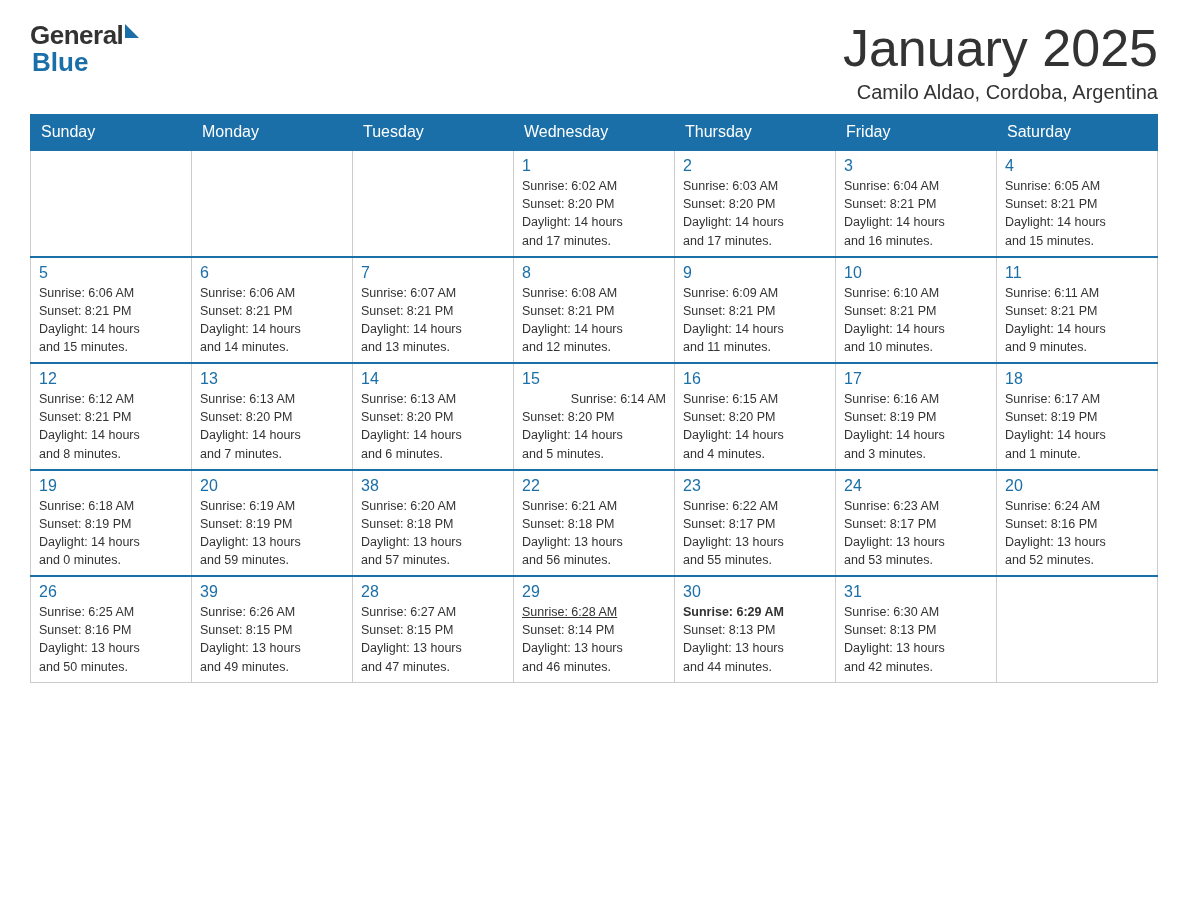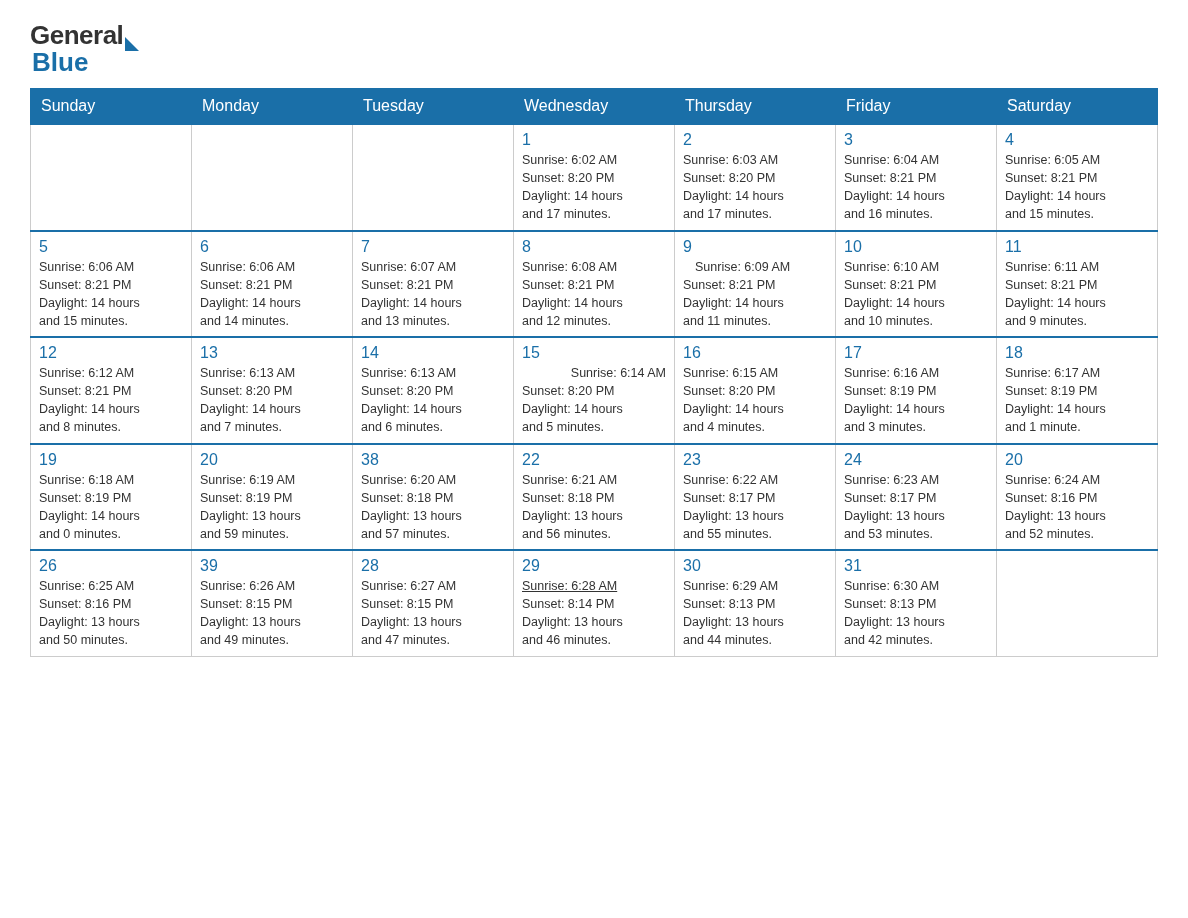--- a/index.html
+++ b/index.html
@@ -16,21 +16,21 @@
       align-items: flex-start;
       margin-bottom: 10px;
     }
     .logo {
       display: flex;
       flex-direction: column;
       align-items: flex-start;
     }
     .logo-top {
       display: flex;
-      align-items: flex-end;
+      align-items: flex-start;
     }
     .logo-general {
       font-size: 26px;
       font-weight: bold;
       color: #333;
       letter-spacing: -0.5px;
     }
     .logo-arrow {
       width: 0;
       height: 0;
@@ -110,20 +110,24 @@
 </head>
 <body>
 
 <div class="header">
   <div class="logo">
     <div class="logo-top">
       <span class="logo-general">General</span>
       <div class="logo-arrow"></div>
     </div>
     <span class="logo-blue">Blue</span>
+  </div>
+  <div class="title-block">
+    <div class="month-title">January 2025</div>
+    <div class="subtitle">Camilo Aldao, Cordoba, Argentina</div>
   </div>
 </div>
 
 <table class="calendar">
   <thead>
     <tr>
     <th>Sunday</th>
         <th>Monday</th>
         <th>Tuesday</th>
         <th>Wednesday</th>
@@ -207,21 +211,21 @@
           <div class="day-info">
             <span style="display: block;">Sunrise: 6:08 AM</span>
             <span style="display: block;">Sunset: 8:21 PM</span>
             <span style="display: block;">Daylight: 14 hours</span>
             <span style="display: block;">and 12 minutes.</span>
           </div>
         </td>
         <td>
           <span class="day-number">9</span>
           <div class="day-info">
-            <span style="display: block; margin-left: 12px;">Sunrise: 6:09 AM</span>
+            <span style="display: block;">Sunrise: 6:09 AM</span>
             <span style="display: block;">Sunset: 8:21 PM</span>
             <span style="display: block;">Daylight: 14 hours</span>
             <span style="display: block;">and 11 minutes.</span>
           </div>
         </td>
         <td>
           <span class="day-number">10</span>
           <div class="day-info">
             <span style="display: block;">Sunrise: 6:10 AM</span>
             <span style="display: block;">Sunset: 8:21 PM</span>
@@ -402,21 +406,21 @@
           <div class="day-info">
             <span style="display: block; text-decoration: underline;">Sunrise: 6:28 AM</span>
             <span style="display: block;">Sunset: 8:14 PM</span>
             <span style="display: block;">Daylight: 13 hours</span>
             <span style="display: block;">and 46 minutes.</span>
           </div>
         </td>
         <td>
           <span class="day-number">30</span>
           <div class="day-info">
-            <span style="display: block;">Sunrise: 6:29 AM</span>
+            <span style="display: block; font-weight: bold;">Sunrise: 6:29 AM</span>
             <span style="display: block;">Sunset: 8:13 PM</span>
             <span style="display: block;">Daylight: 13 hours</span>
             <span style="display: block;">and 44 minutes.</span>
           </div>
         </td>
         <td>
           <span class="day-number">31</span>
           <div class="day-info">
             <span style="display: block;">Sunrise: 6:30 AM</span>
             <span style="display: block;">Sunset: 8:13 PM</span>

